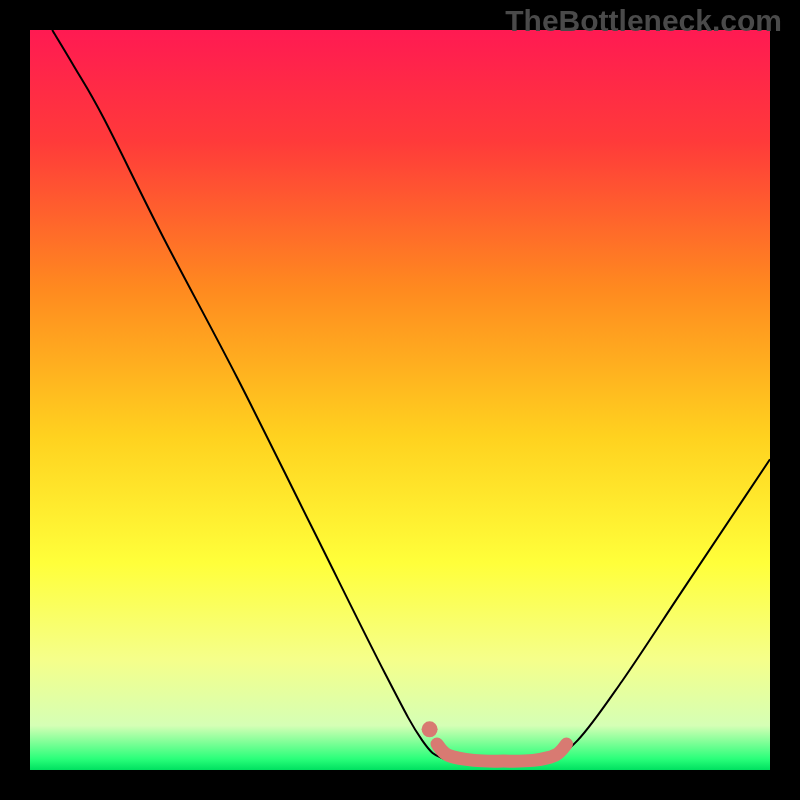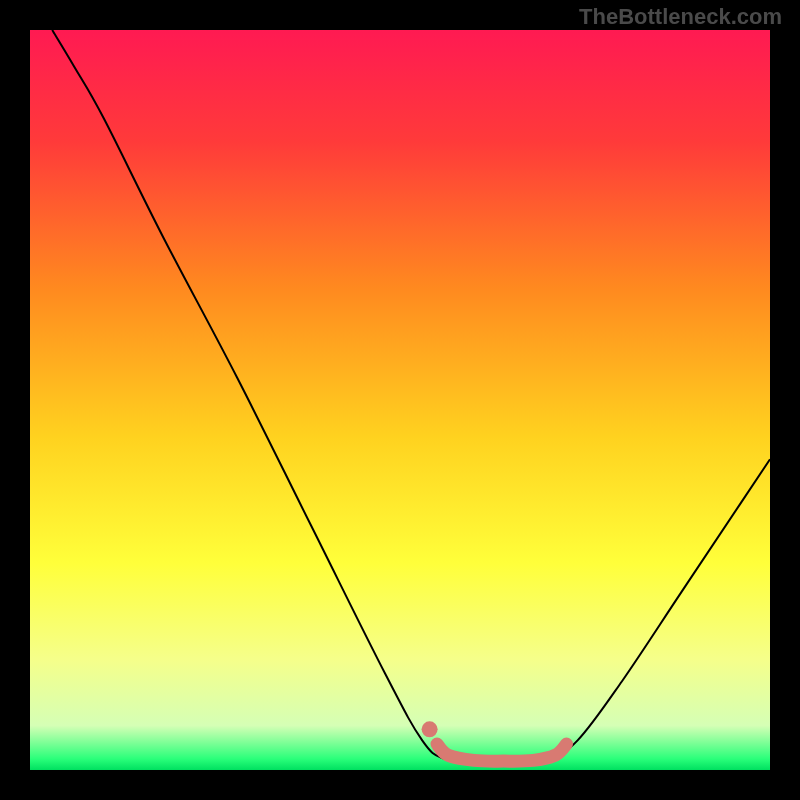--- a/index.html
+++ b/index.html
@@ -9,21 +9,21 @@
     background: #000;
     position: relative;
     font-family: Arial, sans-serif;
     overflow: hidden;
   }
   .watermark {
     position: absolute;
     top: 4px;
     right: 18px;
     color: #4a4a4a;
-    font-size: 22px;
+    font-size: 30px;
     font-weight: bold;
     z-index: 10;
   }
   .plot-area {
     position: absolute;
     left: 30px;
     top: 30px;
     width: 740px;
     height: 740px;
     overflow: hidden;

